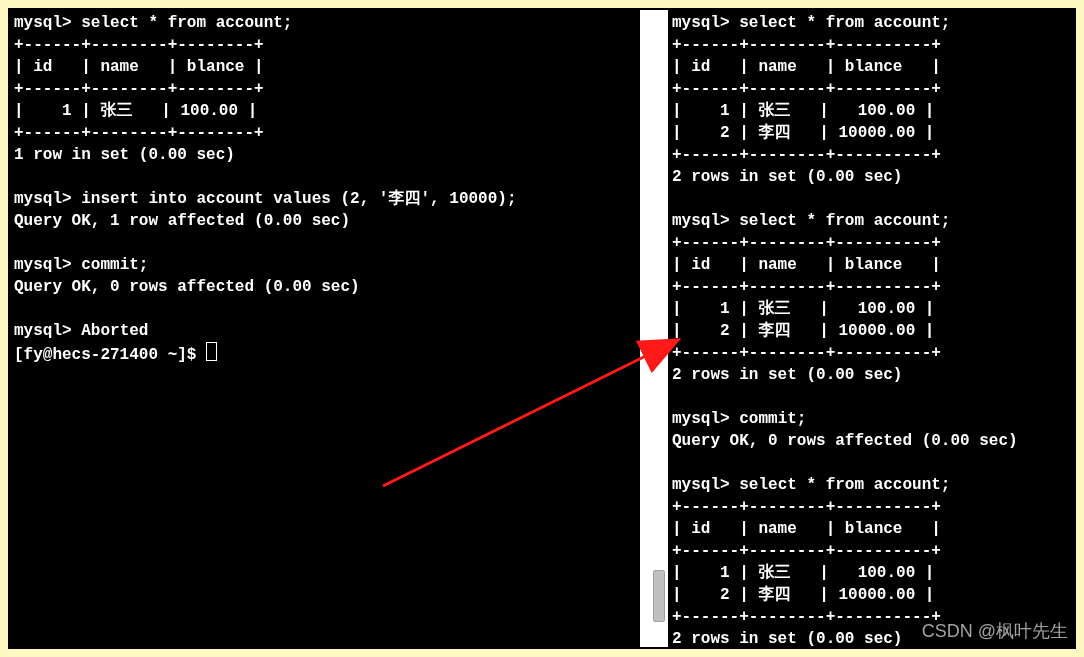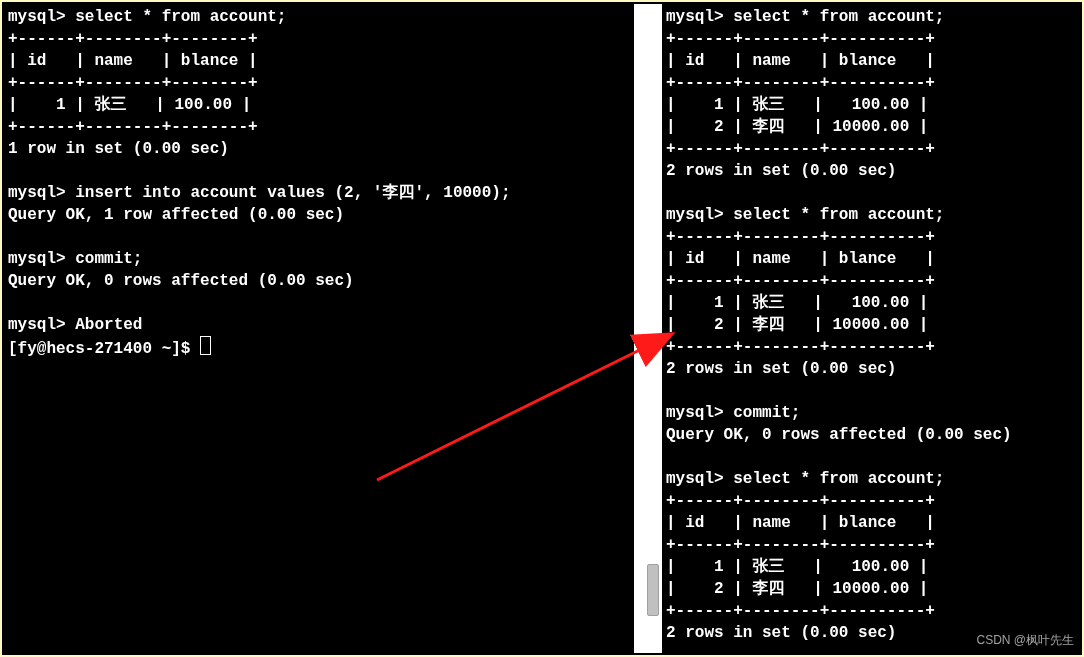--- a/index.html
+++ b/index.html
@@ -5,21 +5,21 @@
   html, body {
     margin: 0; padding: 0;
     width: 1084px; height: 657px;
     background: #000;
     overflow: hidden;
   }
   .frame {
     position: relative;
     width: 1084px; height: 657px;
     box-sizing: border-box;
-    border: 2px solid #fef9c3;
+    border: 8px solid #fef9c3;
     background: #000;
   }
   .pane {
     position: absolute;
     top: 2px; bottom: 2px;
     background: #000;
     font-family: "Consolas", "Menlo", "Courier New", monospace;
     font-size: 16px;
     line-height: 22px;
     font-weight: bold;
@@ -55,21 +55,21 @@
   .cursor {
     display: inline-block;
     width: 9px; height: 17px;
     border: 1px solid #fff;
     vertical-align: -2px;
   }
   .watermark {
     position: absolute;
     right: 8px; bottom: 6px;
     font-family: sans-serif;
-    font-size: 12px;
+    font-size: 18px;
     color: rgba(190,190,190,0.85);
   }
   .arrow {
     position: absolute;
     left: 0; top: 0;
     width: 1084px; height: 657px;
     pointer-events: none;
   }
 </style>
 </head>

